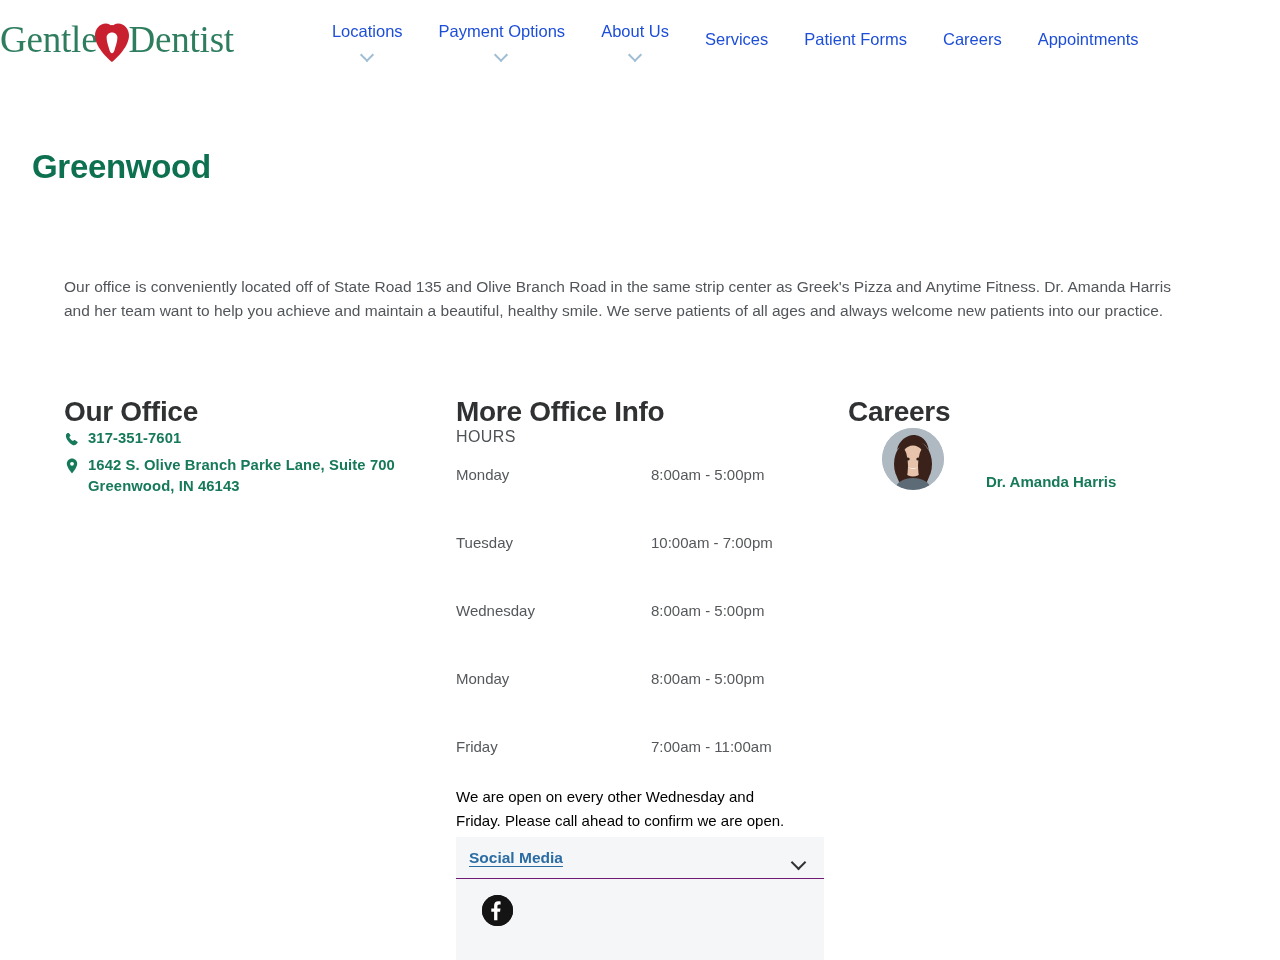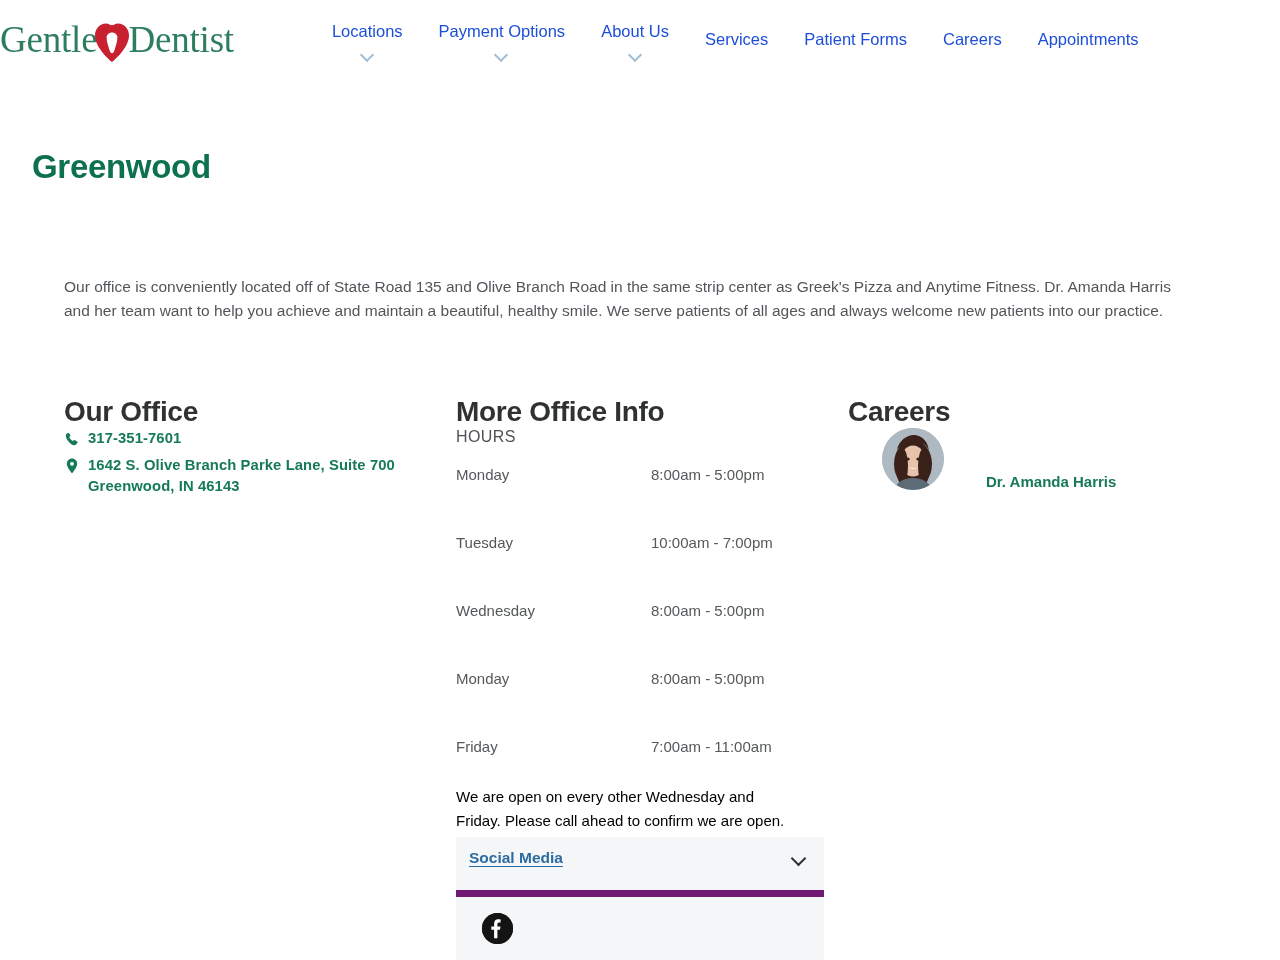--- a/index.html
+++ b/index.html
@@ -162,24 +162,24 @@
   }
 
   
   .social-panel {
     width: 368px;
     background: #f5f6f7;
     margin-top: 4px;
   }
   .social-head {
     display: flex;
-    align-items: center;
+    align-items: flex-end;
     justify-content: space-between;
-    padding: 12px 17px 23px 13px;
-    border-bottom: 7px solid #701a75;
+    padding: 12px 17px 11px 13px;
+    border-bottom: 1px solid #701a75;
     cursor: pointer;
   }
   .social-link {
     font-size: 15.5px;
     font-weight: bold;
     color: #2b6ca3;
     text-decoration: underline;
     text-underline-offset: 3px;
   }
   .chev-big {

